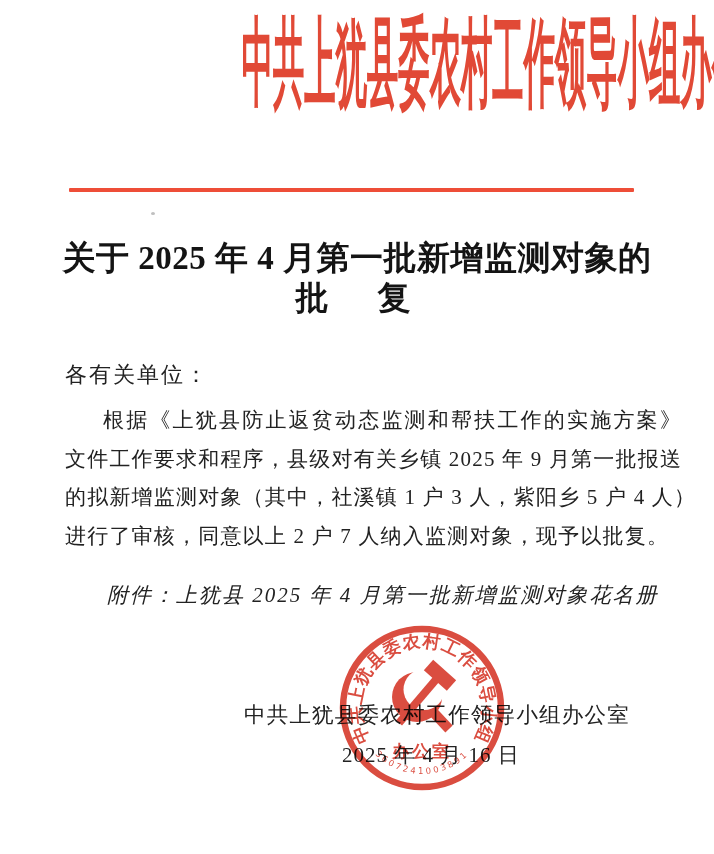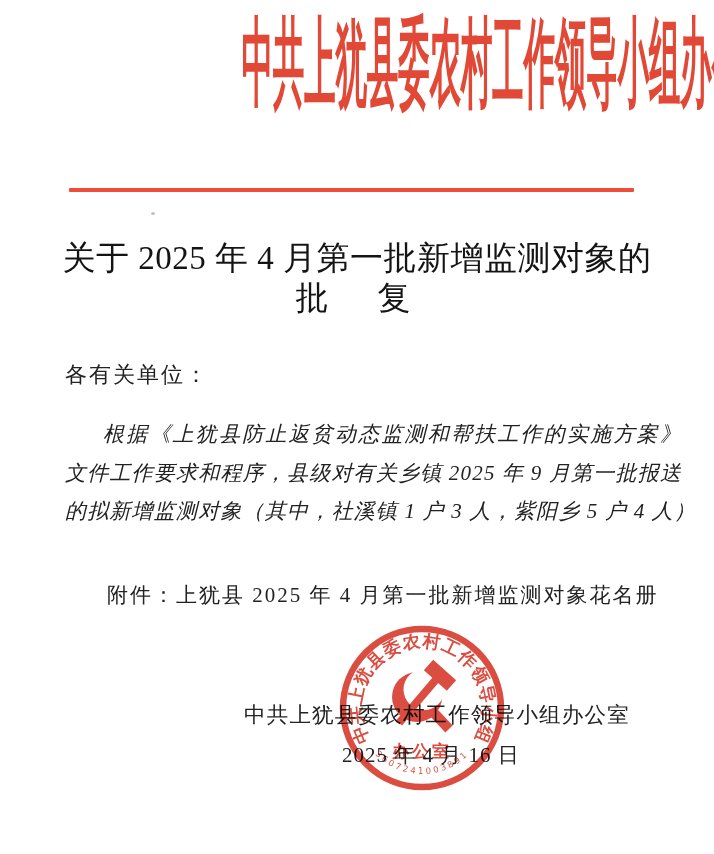--- a/index.html
+++ b/index.html
@@ -17,38 +17,38 @@
   .red-divider{
     position:absolute;left:69px;top:188px;width:565px;height:4px;
     background:#ee4e38;border-radius:1px;
   }
   .speck{
     position:absolute;left:151px;top:212px;width:4px;height:3px;
     background:#8a8a8a;opacity:.55;border-radius:50%;
   }
   .doc-title{
     position:absolute;left:0;width:714px;text-align:center;
-    font-weight:normal;color:#141414;font-size:33px;line-height:40px;
+    font-weight:bold;color:#141414;font-size:33px;line-height:40px;
     letter-spacing:0.5px;white-space:nowrap;
   }
   .doc-title.l1{top:238px;}
   .doc-title.l2{top:278px;letter-spacing:8px;}
   .salutation{
     position:absolute;left:65px;top:358px;font-size:22px;line-height:34px;
     letter-spacing:2px;white-space:nowrap;color:#222;font-family:Liberation Serif, serif;
   }
-  .paragraph{position:absolute;left:65px;top:415px;width:590px;font-style:italic;}
+  .paragraph{position:absolute;left:65px;top:401px;width:590px;}
   .pline{
     font-size:21px;line-height:38.5px;letter-spacing:1.2px;
     white-space:nowrap;color:#222;
   }
   .pline.indent{padding-left:38px;letter-spacing:2.2px;}
   .attachment{
     position:absolute;left:107px;top:578px;font-size:21px;line-height:34px;
-    letter-spacing:2px;white-space:nowrap;color:#222;
+    letter-spacing:2px;white-space:nowrap;color:#222;font-style:italic;
   }
   .signature{
     position:absolute;left:244px;top:698px;font-size:21.5px;line-height:34px;
     letter-spacing:1.2px;white-space:nowrap;color:#222;
   }
   .date{
     position:absolute;left:342px;top:738px;font-size:21px;line-height:34px;
     letter-spacing:1px;white-space:nowrap;color:#222;
   }
   .seal{
@@ -82,20 +82,21 @@
   <div class="doc-title l1">关于 2025 年 4 月第一批新增监测对象的</div>
 
   <div class="doc-title l2">批　复</div>
 
   <div class="salutation">各有关单位：</div>
 
   <div class="paragraph">
     <div class="pline indent">根据《上犹县防止返贫动态监测和帮扶工作的实施方案》</div>
     <div class="pline">文件工作要求和程序，县级对有关乡镇 2025 年 9 月第一批报送</div>
     <div class="pline">的拟新增监测对象（其中，社溪镇 1 户 3 人，紫阳乡 5 户 4 人）</div>
+    <div class="pline">进行了审核，同意以上 2 户 7 人纳入监测对象，现予以批复。</div>
   </div>
 
   <div class="attachment">附件：上犹县 2025 年 4 月第一批新增监测对象花名册</div>
 
   <div class="signature">中共上犹县委农村工作领导小组办公室</div>
 
   <div class="date">2025 年 4 月 16 日</div>
 
   <svg class="seal" viewBox="0 0 170 170" xmlns="http://www.w3.org/2000/svg">
     <defs>

